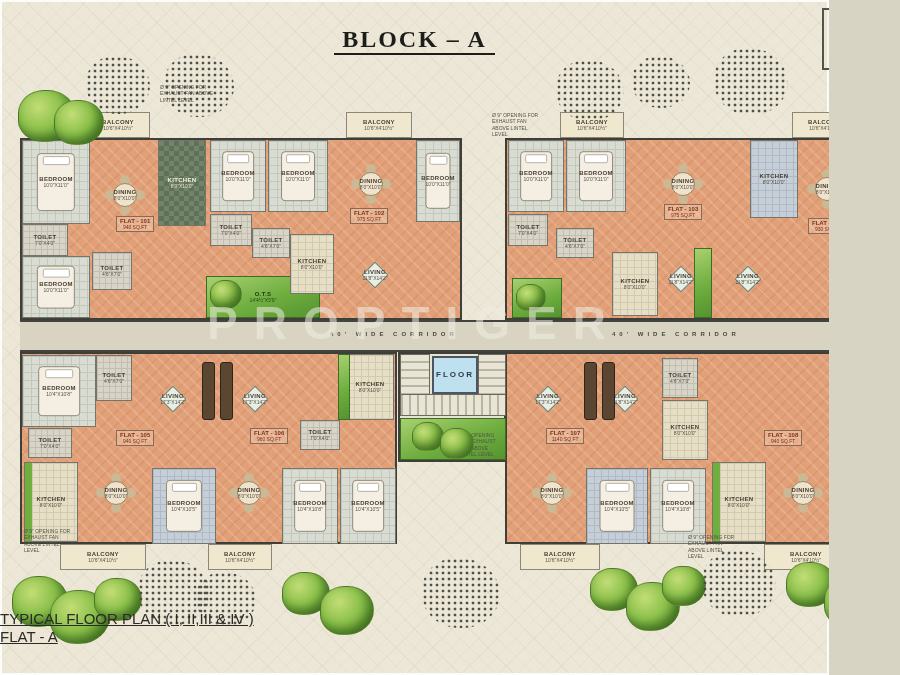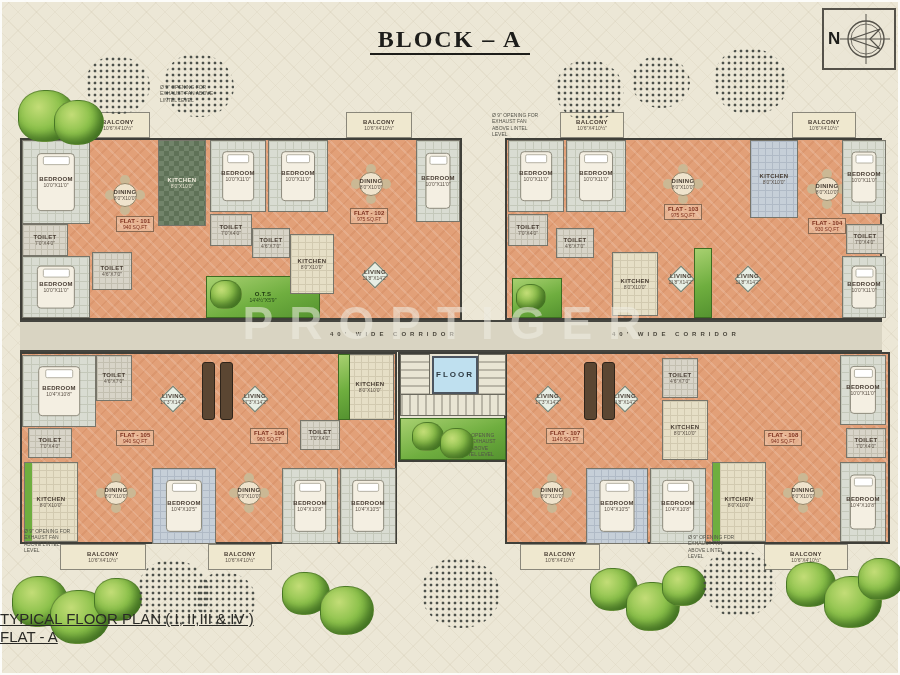--- a/index.html
+++ b/index.html
@@ -1,17 +1,17 @@
 <!DOCTYPE html>
 <html><head>
 <meta charset="utf-8">
 <style>
   html,body{margin:0;padding:0;background:#d8d4c4;}
   #plan{
-    position:relative;width:900px;height:675px;overflow:hidden;
+    position:relative;width:829px;height:675px;overflow:hidden;
     background-color:#ece7d6;
     background-image:
       repeating-linear-gradient(45deg, rgba(205,195,170,.22) 0 1px, transparent 1px 13px),
       repeating-linear-gradient(-45deg, rgba(205,195,170,.18) 0 1px, transparent 1px 13px);
     font-family:"Liberation Sans", sans-serif;
     box-shadow: inset 0 0 0 2px rgba(255,255,255,.85);
   }
   .wing{
     position:absolute;border:2px solid #3f3f39;
     background-color:#e2a078;

